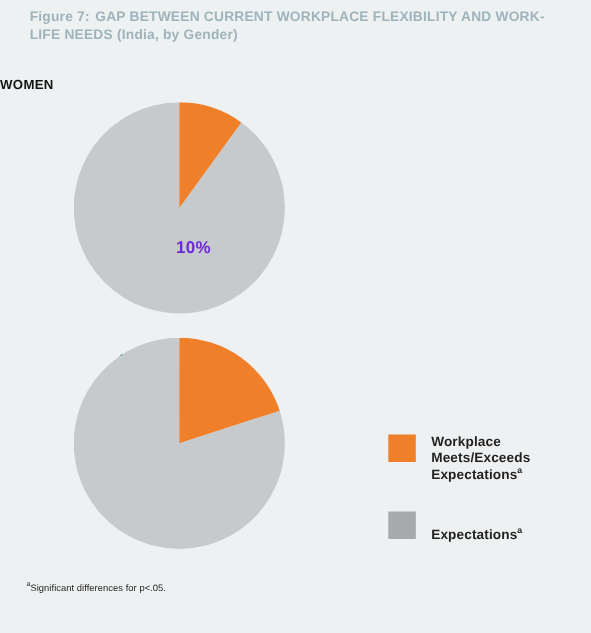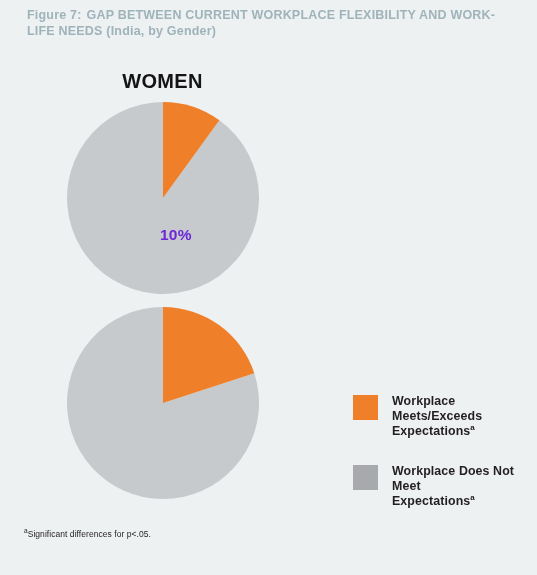--- a/index.html
+++ b/index.html
@@ -32,22 +32,22 @@
   
   .chart-block {
     position: absolute;
     left: 0;
     width: 320px;
   }
   #chart-women { top: 70px; }
   #chart-men   { top: 307px; }
 
   .chart-heading {
-    text-align: center;
-    font-size: 20px;
+    text-align: left;
+    font-size: 12px;
     font-weight: bold;
     color: #151516;
     letter-spacing: 0.3px;
     margin: 0 0 9px 0;
     width: 325px;
   }
 
   .pie-wrap {
     position: relative;
     width: 325px;
@@ -161,21 +161,21 @@
     <div class="legend-swatch" style="background:#f07f2a;"></div>
     <div class="legend-text">
       <span>Workplace Meets/Exceeds</span><br>
       <span>Expectations</span><sup>a</sup>
     </div>
   </div>
 
   <div class="legend-item">
     <div class="legend-swatch" style="background:#a7a9ac;"></div>
     <div class="legend-text">
-      <span>Workplace Does Not Meet</span><br>
+      <br>
       <span>Expectations</span><sup>a</sup>
     </div>
   </div>
 
 </div>
 
 <div id="footnote">
   <sup>a</sup><span>Significant differences for p&lt;.05.</span>
 </div>
 

